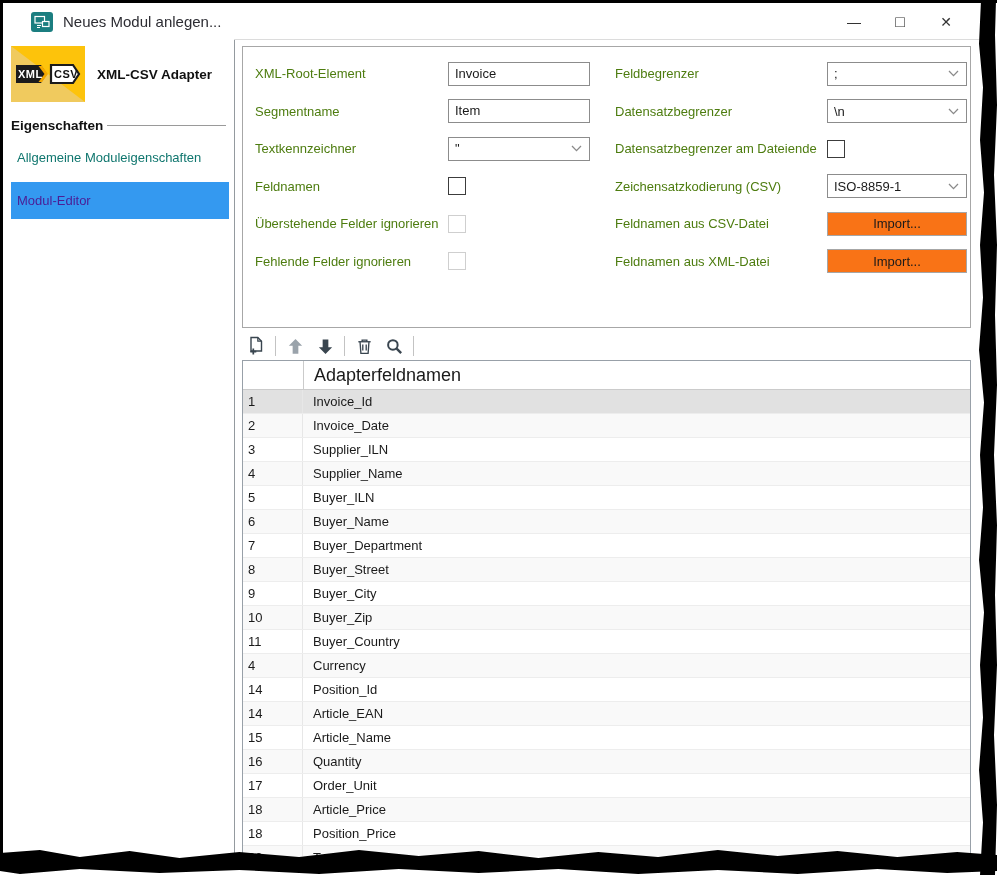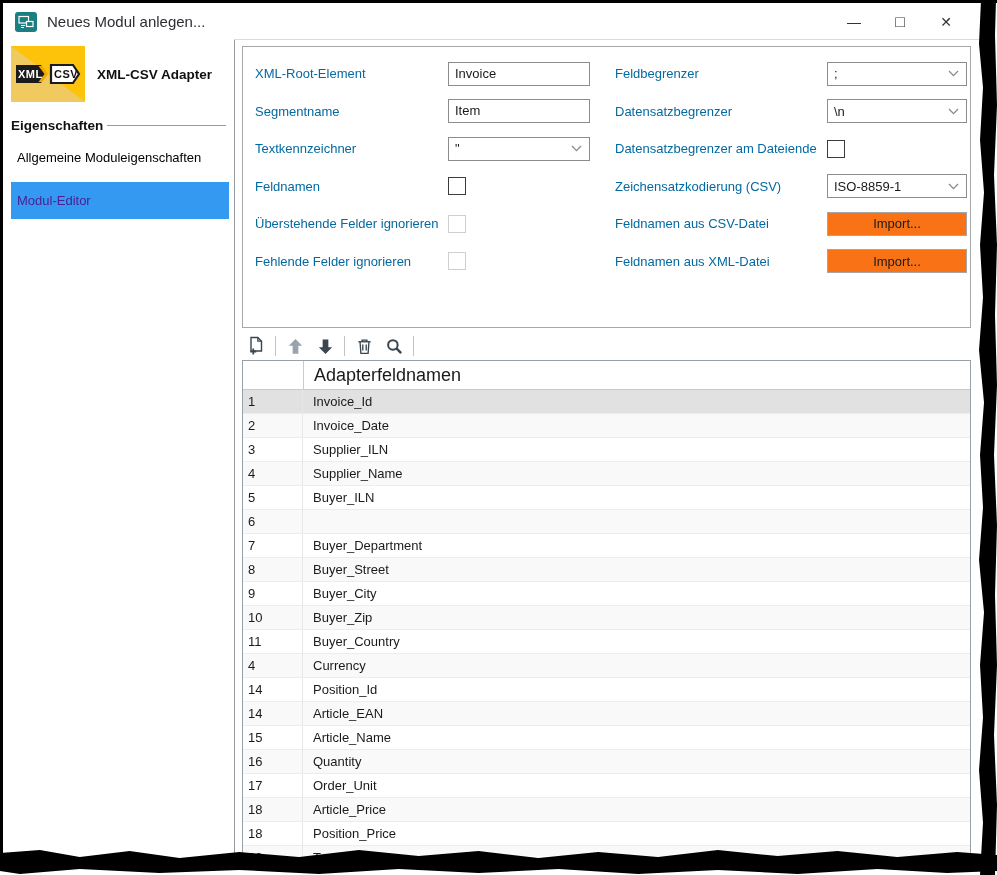--- a/index.html
+++ b/index.html
@@ -9,50 +9,50 @@
   
   .edge-top{position:absolute;left:0;top:0;width:997px;height:3px;background:#000;z-index:9;}
   .edge-left{position:absolute;left:0;top:0;width:3px;height:860px;background:#000;z-index:9;}
   .edge-right{position:absolute;right:0;top:0;width:22px;height:100%;background:#000;z-index:9;
     clip-path:polygon(6px 0%,4px 5%,8px 10%,5px 16%,9px 22%,5px 28%,8px 34%,4px 40%,9px 46%,5px 52%,8px 58%,4px 64%,9px 70%,5px 76%,8px 82%,4px 88%,8px 94%,5px 100%,20px 100%,22px 92%,19px 84%,22px 76%,20px 68%,22px 60%,19px 52%,22px 44%,20px 36%,22px 28%,19px 20%,22px 12%,20px 4%,21px 0%);}
   .edge-bottom{position:absolute;left:0;bottom:0;width:100%;height:30px;background:#000;z-index:9;
     clip-path:polygon(0% 8px,4% 5px,8% 12px,13% 6px,18% 13px,24% 7px,30% 12px,36% 5px,42% 11px,48% 6px,54% 13px,60% 7px,66% 12px,72% 5px,78% 11px,84% 6px,90% 12px,96% 7px,100% 10px,100% 26px,95% 28px,88% 24px,80% 29px,72% 25px,64% 29px,56% 24px,48% 28px,40% 24px,32% 29px,24% 25px,16% 28px,8% 24px,2% 29px,0% 26px);}
 
   
   .window{position:absolute;left:3px;top:3px;width:976px;height:853px;background:#fff;display:flex;flex-direction:column;}
-  .titlebar{position:relative;height:37px;display:flex;align-items:center;padding-left:12px;flex:none;}
+  .titlebar{position:relative;height:37px;display:flex;align-items:center;padding-left:28px;flex:none;}
   .titlebar::after{content:"";position:absolute;left:231px;right:0;bottom:0;height:1px;background:#dcdcdc;}
   .app-icon{width:22px;height:20px;margin-right:10px;flex:none;}
   .win-title{font-size:15px;color:#2d2d33;}
   .win-btns{margin-left:auto;display:flex;margin-right:10px;}
   .win-btn{width:46px;height:32px;display:flex;align-items:center;justify-content:center;
            font-size:14px;color:#333;cursor:default;}
   .win-btn.max{font-size:16px;}
 
   .body{flex:1;display:flex;min-height:0;}
 
   
   .sidebar{width:231px;flex:none;border-right:1px solid #949a9f;position:relative;background:#fff;}
   .logo-row{display:flex;align-items:center;gap:12px;padding:6px 4px 0 8px;}
   .adapter-title{font-weight:bold;font-size:13.5px;color:#111;}
   .section-hdr{display:flex;align-items:center;margin:16px 8px 0 8px;}
   .section-hdr .txt{font-weight:bold;font-size:13.5px;color:#111;flex:none;padding-right:4px;}
   .section-hdr .rule{flex:1;height:1px;background:#9a9a9a;}
-  .side-item{font-size:13px;margin:17px 6px 0 14px;color:#000000;cursor:default;}
+  .side-item{font-size:13px;margin:17px 6px 0 14px;color:#0f766e;cursor:default;}
   .side-item.selected{margin-left:8px;margin-right:5px;padding:11px 0 11px 6px;background:#3499f0;color:#4c1d95;}
 
   
   .main{flex:1;display:flex;flex-direction:column;padding:6px 8px 0 7px;min-width:0;}
   .groupbox{flex:none;height:282px;border:1px solid #a7a7a7;background:#fff;display:flex;
             padding:8px 12px;box-sizing:border-box;}
   .col{display:flex;flex-direction:column;}
   .col-left{width:335px;flex:none;}
   .col-right{margin-left:25px;flex:1;}
   .form-row{height:37.5px;display:flex;align-items:center;}
-  .flabel{font-size:13px;color:#0369a1;flex:none;}
+  .flabel{font-size:13px;color:#4d7c0f;flex:none;}
   .col-left .flabel{width:193px;}
   .col-right .flabel{width:212px;}
   .fcontrol{display:flex;align-items:flex-end;}
   .textbox{width:142px;height:22px;border:1px solid #8c8c8c;background:#fff;font-size:13px;
            line-height:22px;padding:0 5px;box-sizing:content-box;width:132px;padding-right:15px;
            width:132px;min-width:132px;}
   .textbox, .combo{width:142px;box-sizing:border-box;}
   .textbox{height:24px;line-height:22px;padding:0 6px;}
   .combo{height:24px;border:1px solid #8c8c8c;background:#fff;display:flex;align-items:center;
          font-size:13px;padding-left:6px;position:relative;}
@@ -293,20 +293,21 @@
               <div class="trow alt">
                 <div class="td-num">4</div>
                 <div class="td-name">Supplier_Name</div>
               </div>
               <div class="trow">
                 <div class="td-num">5</div>
                 <div class="td-name">Buyer_ILN</div>
               </div>
               <div class="trow alt">
                 <div class="td-num">6</div>
+                <div class="td-name">Buyer_Name</div>
               </div>
               <div class="trow">
                 <div class="td-num">7</div>
                 <div class="td-name">Buyer_Department</div>
               </div>
               <div class="trow alt">
                 <div class="td-num">8</div>
                 <div class="td-name">Buyer_Street</div>
               </div>
               <div class="trow">

